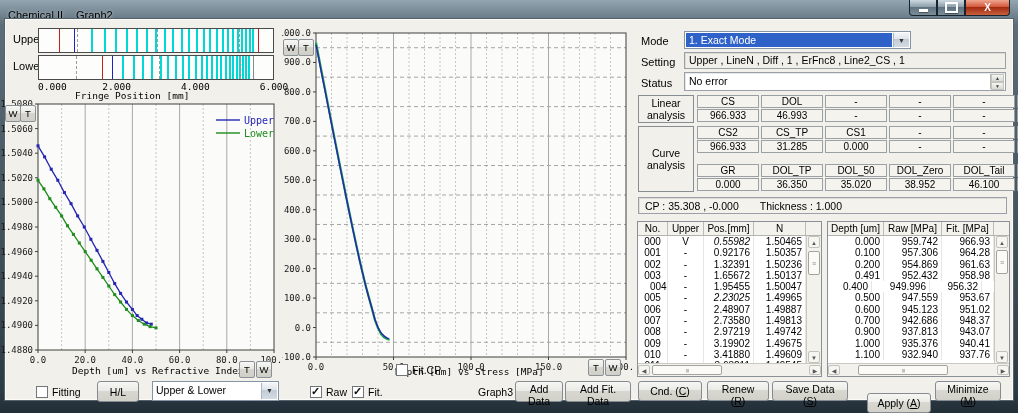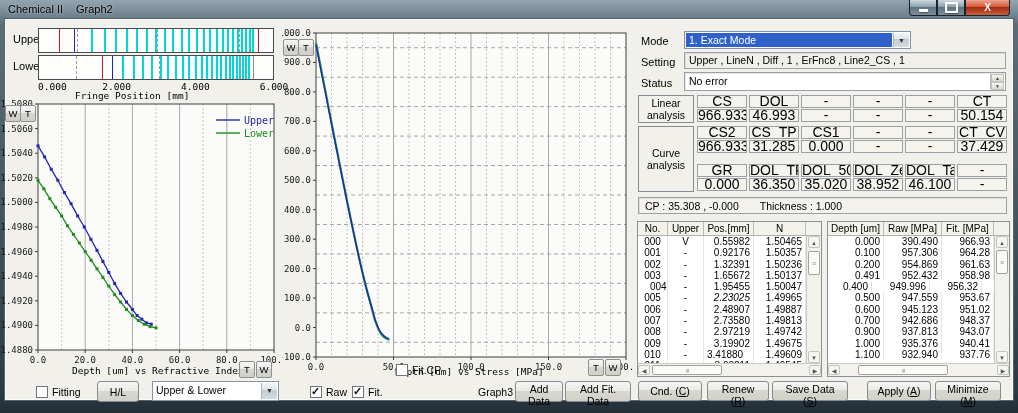--- a/index.html
+++ b/index.html
@@ -1,21 +1,21 @@
 <!DOCTYPE html>
 <html><head>
 <meta charset="utf-8">
 <style>
   html,body{margin:0;padding:0;}
   body{width:1018px;height:413px;position:relative;overflow:hidden;
        font-family:"Liberation Sans",sans-serif;font-size:11px;color:#000;}
   #win{position:absolute;left:0;top:0;width:1018px;height:413px;
        background:linear-gradient(180deg,#93a5b1 0%,#5d6e7b 6%,#46565f 50%,#2c3a44 95%,#222e36 100%);}
   #titlebar{position:absolute;left:0;top:0;right:0;height:18px;}
-  .menu-item{position:absolute;top:3px;color:#000;text-shadow:0 0 3px rgba(255,255,255,.55);cursor:default;text-align:right;}
+  .menu-item{position:absolute;top:9px;color:#000;text-shadow:0 0 3px rgba(255,255,255,.55);cursor:default;text-align:right;}
   #menu-chemical{left:8px;}
   #menu-graph2{left:76px;}
   #winbtns{position:absolute;top:0;right:8px;display:flex;}
   .wbtn{height:16px;border:1px solid #17242d;border-top:none;box-sizing:border-box;
         display:flex;align-items:center;justify-content:center;color:#fff;
         background:linear-gradient(180deg,#cdd8df 0%,#8da0ac 45%,#5f7381 50%,#7b8d99 100%);}
   .wbtn.first{border-bottom-left-radius:4px;}
   .wbtn.close{width:45px;border-bottom-right-radius:4px;
         background:linear-gradient(180deg,#f0a58f 0%,#d2593c 45%,#a32c10 50%,#c8603f 100%);
         font-weight:bold;font-size:10px;}
@@ -70,22 +70,22 @@
           box-shadow:inset 1px 1px 0 rgba(160,160,160,.25);font-size:10.5px;white-space:nowrap;overflow:hidden;}
   .spin{position:absolute;right:1px;top:1px;bottom:1px;width:13px;display:flex;flex-direction:column;border-left:1px solid #b8b8b2;}
   .spin div{flex:1;background:linear-gradient(180deg,#f4f4f2,#d9d9d3);border:1px solid #c4c4be;box-sizing:border-box;
             font-size:5px;line-height:6px;text-align:center;color:#444;}
 
   
   .abox{position:absolute;border:1px solid #878d92;background:#f1f0ea;box-sizing:border-box;
         display:flex;align-items:center;justify-content:center;text-align:center;
         font-size:10.5px;white-space:pre-line;line-height:12px;}
   .arow{position:absolute;display:flex;gap:2px;}
-  .acell{width:50px;height:13px;box-sizing:border-box;border:1px solid #9aa0a4;background:#f4f3ee;
-         font-size:14px;line-height:11px;text-align:center;overflow:hidden;}
+  .acell{width:62px;height:13px;box-sizing:border-box;border:1px solid #9aa0a4;background:#f4f3ee;
+         font-size:10px;line-height:11px;text-align:center;overflow:hidden;}
 
   
   .dtable{position:absolute;background:#fff;border:1px solid #8a9096;box-sizing:border-box;}
   .thead{position:absolute;left:0;top:0;right:0;height:14px;display:flex;background:#f3f2ec;border-bottom:1px solid #b3b3ad;box-sizing:border-box;}
   .hcell{box-sizing:border-box;border-right:1px solid #bcbcb6;font-size:10px;line-height:13px;text-align:center;overflow:hidden;white-space:nowrap;flex:none;}
   .tbody{position:absolute;left:0;top:14px;bottom:13px;overflow:hidden;}
   .trow{display:flex;height:11.3px;}
   .tcell{box-sizing:border-box;border-right:1px solid #e6e6e2;font-size:10px;line-height:11px;
          padding:0 3px;white-space:nowrap;overflow:hidden;flex:none;}
   .vscroll{position:absolute;right:0;top:14px;bottom:13px;width:15px;background:#f2f1ec;border-left:1px solid #c9c9c3;box-sizing:border-box;}
@@ -482,21 +482,21 @@
       <div class="thead">
             <div class="hcell" style="width: 30px;">No.</div>
             <div class="hcell" style="width: 36px;">Upper</div>
             <div class="hcell" style="width: 50px;">Pos.[mm]</div>
             <div class="hcell" style="width: 52px;">N</div>
           </div>
       <div class="tbody" style="width:168px;">
             <div class="trow">
               <div class="tcell" style="width: 30px; text-align: center;">000</div>
               <div class="tcell" style="width: 36px; text-align: center;">V</div>
-              <div class="tcell" style="width: 50px; text-align: right;">0.55982</div>
+              <div class="tcell" style="width: 50px; text-align: right; font-style: italic;">0.55982</div>
               <div class="tcell" style="width: 52px; text-align: right;">1.50465</div>
             </div>
             <div class="trow">
               <div class="tcell" style="width: 30px; text-align: center;">001</div>
               <div class="tcell" style="width: 36px; text-align: center;">-</div>
               <div class="tcell" style="width: 50px; text-align: right;">0.92176</div>
               <div class="tcell" style="width: 52px; text-align: right;">1.50357</div>
             </div>
             <div class="trow">
               <div class="tcell" style="width: 30px; text-align: center;">002</div>
@@ -542,21 +542,21 @@
             </div>
             <div class="trow">
               <div class="tcell" style="width: 30px; text-align: center;">009</div>
               <div class="tcell" style="width: 36px; text-align: center;">-</div>
               <div class="tcell" style="width: 50px; text-align: right;">3.19902</div>
               <div class="tcell" style="width: 52px; text-align: right;">1.49675</div>
             </div>
             <div class="trow">
               <div class="tcell" style="width: 30px; text-align: center;">010</div>
               <div class="tcell" style="width: 36px; text-align: center;">-</div>
-              <div class="tcell" style="width: 50px; text-align: left;">3.41880</div>
+              <div class="tcell" style="width: 50px; text-align: right;">3.41880</div>
               <div class="tcell" style="width: 52px; text-align: right;">1.49609</div>
             </div>
             <div class="trow">
               <div class="tcell" style="width: 30px; text-align: center;">011</div>
               <div class="tcell" style="width: 36px; text-align: center;">-</div>
               <div class="tcell" style="width: 50px; text-align: right;">3.63211</div>
               <div class="tcell" style="width: 52px; text-align: right;">1.49545</div>
             </div>
           </div>
       <div class="vscroll">
@@ -575,21 +575,21 @@
 
     <div class="dtable" id="stress-table" style="left:827px;top:221px;width:183px;height:156px;">
       <div class="thead">
             <div class="hcell" style="width: 56px;">Depth [um]</div>
             <div class="hcell" style="width: 58px;">Raw [MPa]</div>
             <div class="hcell" style="width: 52px;">Fit. [MPa]</div>
           </div>
       <div class="tbody" style="width:166px;">
             <div class="trow">
               <div class="tcell" style="width: 56px; text-align: right;">0.000</div>
-              <div class="tcell" style="width: 58px; text-align: right;">390.490</div>
+              <div class="tcell" style="width: 58px; text-align: right;">959.742</div>
               <div class="tcell" style="width: 52px; text-align: right;">966.93</div>
             </div>
             <div class="trow">
               <div class="tcell" style="width: 56px; text-align: right;">0.100</div>
               <div class="tcell" style="width: 58px; text-align: right;">957.306</div>
               <div class="tcell" style="width: 52px; text-align: right;">964.28</div>
             </div>
             <div class="trow">
               <div class="tcell" style="width: 56px; text-align: right;">0.200</div>
               <div class="tcell" style="width: 58px; text-align: right;">954.869</div>
@@ -646,18 +646,18 @@
         <div class="thumb" style="left:30px;top:1px;width:90px;height:10px;">
               <span style="transform:rotate(90deg);display:block;">≡</span>
             </div>
         <div class="sarr" style="right:0;top:1px;width:12px;height:10px;line-height:10px;">▶</div>
       </div>
     </div>
 
     <button class="btn mnemonic" style="left:638px;top:381px;width:64px;height:20px;">Cnd. (<u>C</u>)</button>
     <button class="btn mnemonic" style="left:707px;top:381px;width:62px;height:20px;">Renew (<u>R</u>)</button>
     <button class="btn mnemonic" style="left:772px;top:381px;width:76px;height:20px;">Save Data (<u>S</u>)</button>
-    <button class="btn mnemonic" style="left:867px;top:381px;width:64px;height:20px;">Apply (<u>A</u>)</button>
+    <button class="btn mnemonic" style="left:867px;top:393px;width:64px;height:20px;">Apply (<u>A</u>)</button>
     <button class="btn mnemonic" style="left:935px;top:381px;width:66px;height:20px;">Minimize (<u>M</u>)</button>
 
   </div>
   </div>
 </div>
 
 </body></html>

